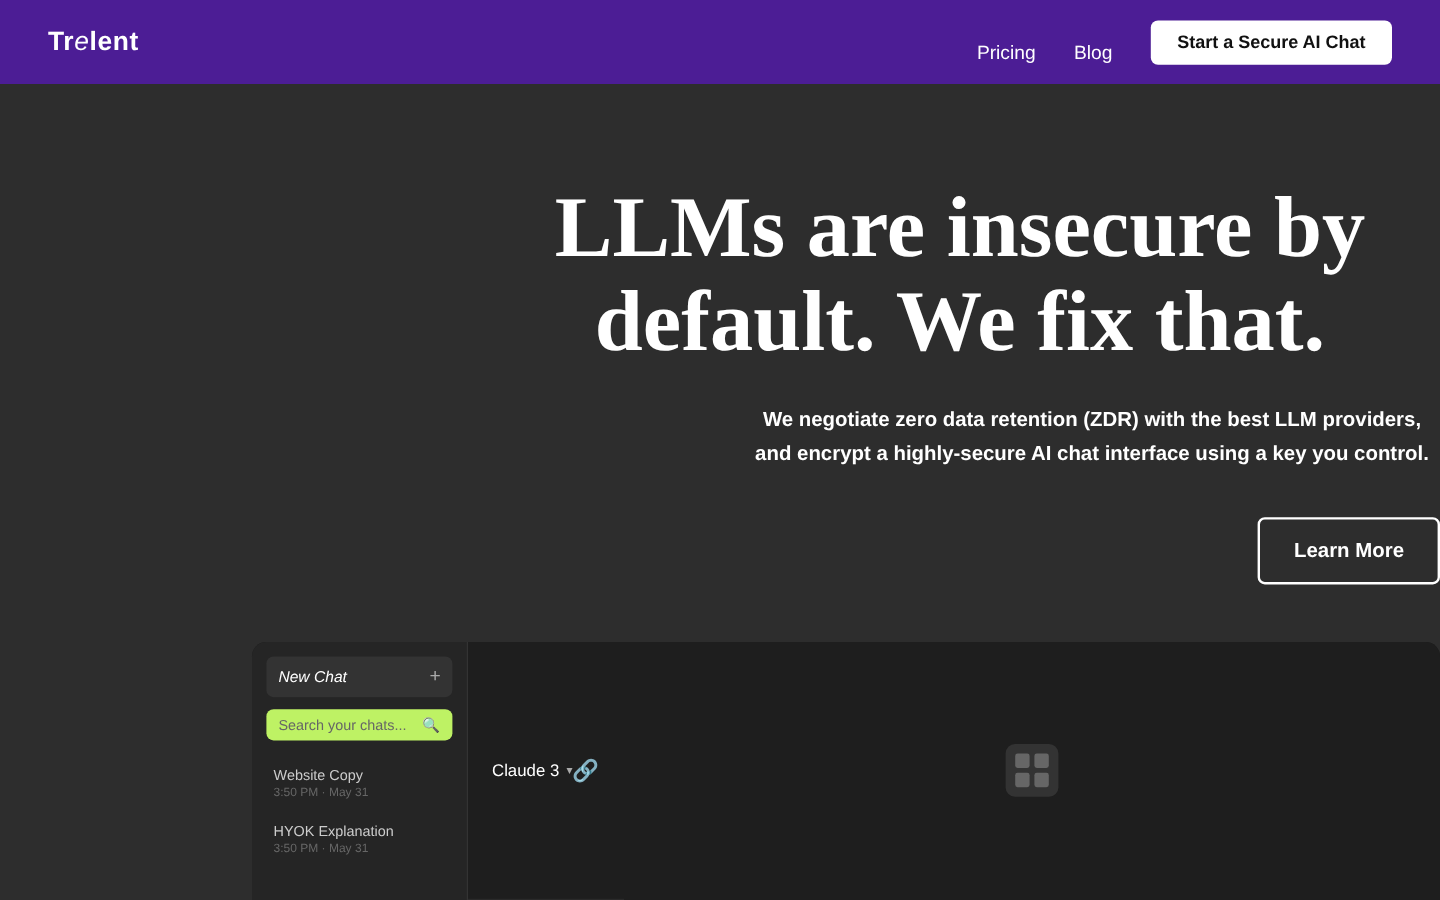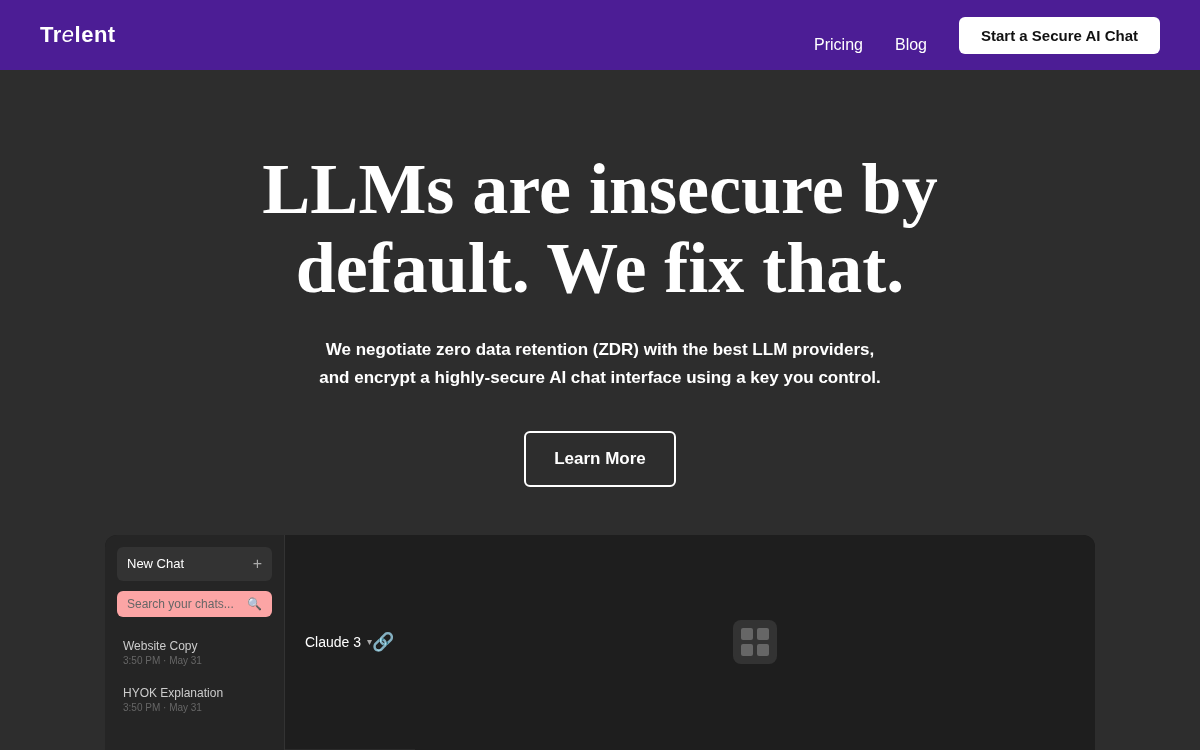--- a/index.html
+++ b/index.html
@@ -62,21 +62,21 @@
       white-space: nowrap;
     }
 
     
     .hero {
       width: 1200px;
       height: 680px;
       background: #2d2d2d;
       display: flex;
       flex-direction: column;
-      align-items: center;
+      align-items: flex-end;
       padding-top: 80px;
       position: relative;
       overflow: hidden;
     }
 
     .hero-title {
       color: #ffffff;
       font-size: 72px;
       font-weight: 700;
       text-align: center;
@@ -145,38 +145,39 @@
     }
 
     .new-chat-btn {
       display: flex;
       align-items: center;
       justify-content: space-between;
       background: #333;
       border-radius: 6px;
       padding: 8px 10px;
       margin-bottom: 10px;
+      font-style: italic;
     }
 
     .new-chat-label {
       color: #ffffff;
       font-size: 13px;
       font-weight: 500;
     }
 
     .new-chat-plus {
       color: #aaa;
       font-size: 16px;
     }
 
     .search-bar {
       display: flex;
       align-items: center;
       justify-content: space-between;
-      background: #fca5a5;
+      background: #bef264;
       border-radius: 6px;
       padding: 6px 10px;
       margin-bottom: 14px;
     }
 
     .search-placeholder {
       color: #666;
       font-size: 12px;
     }
 

